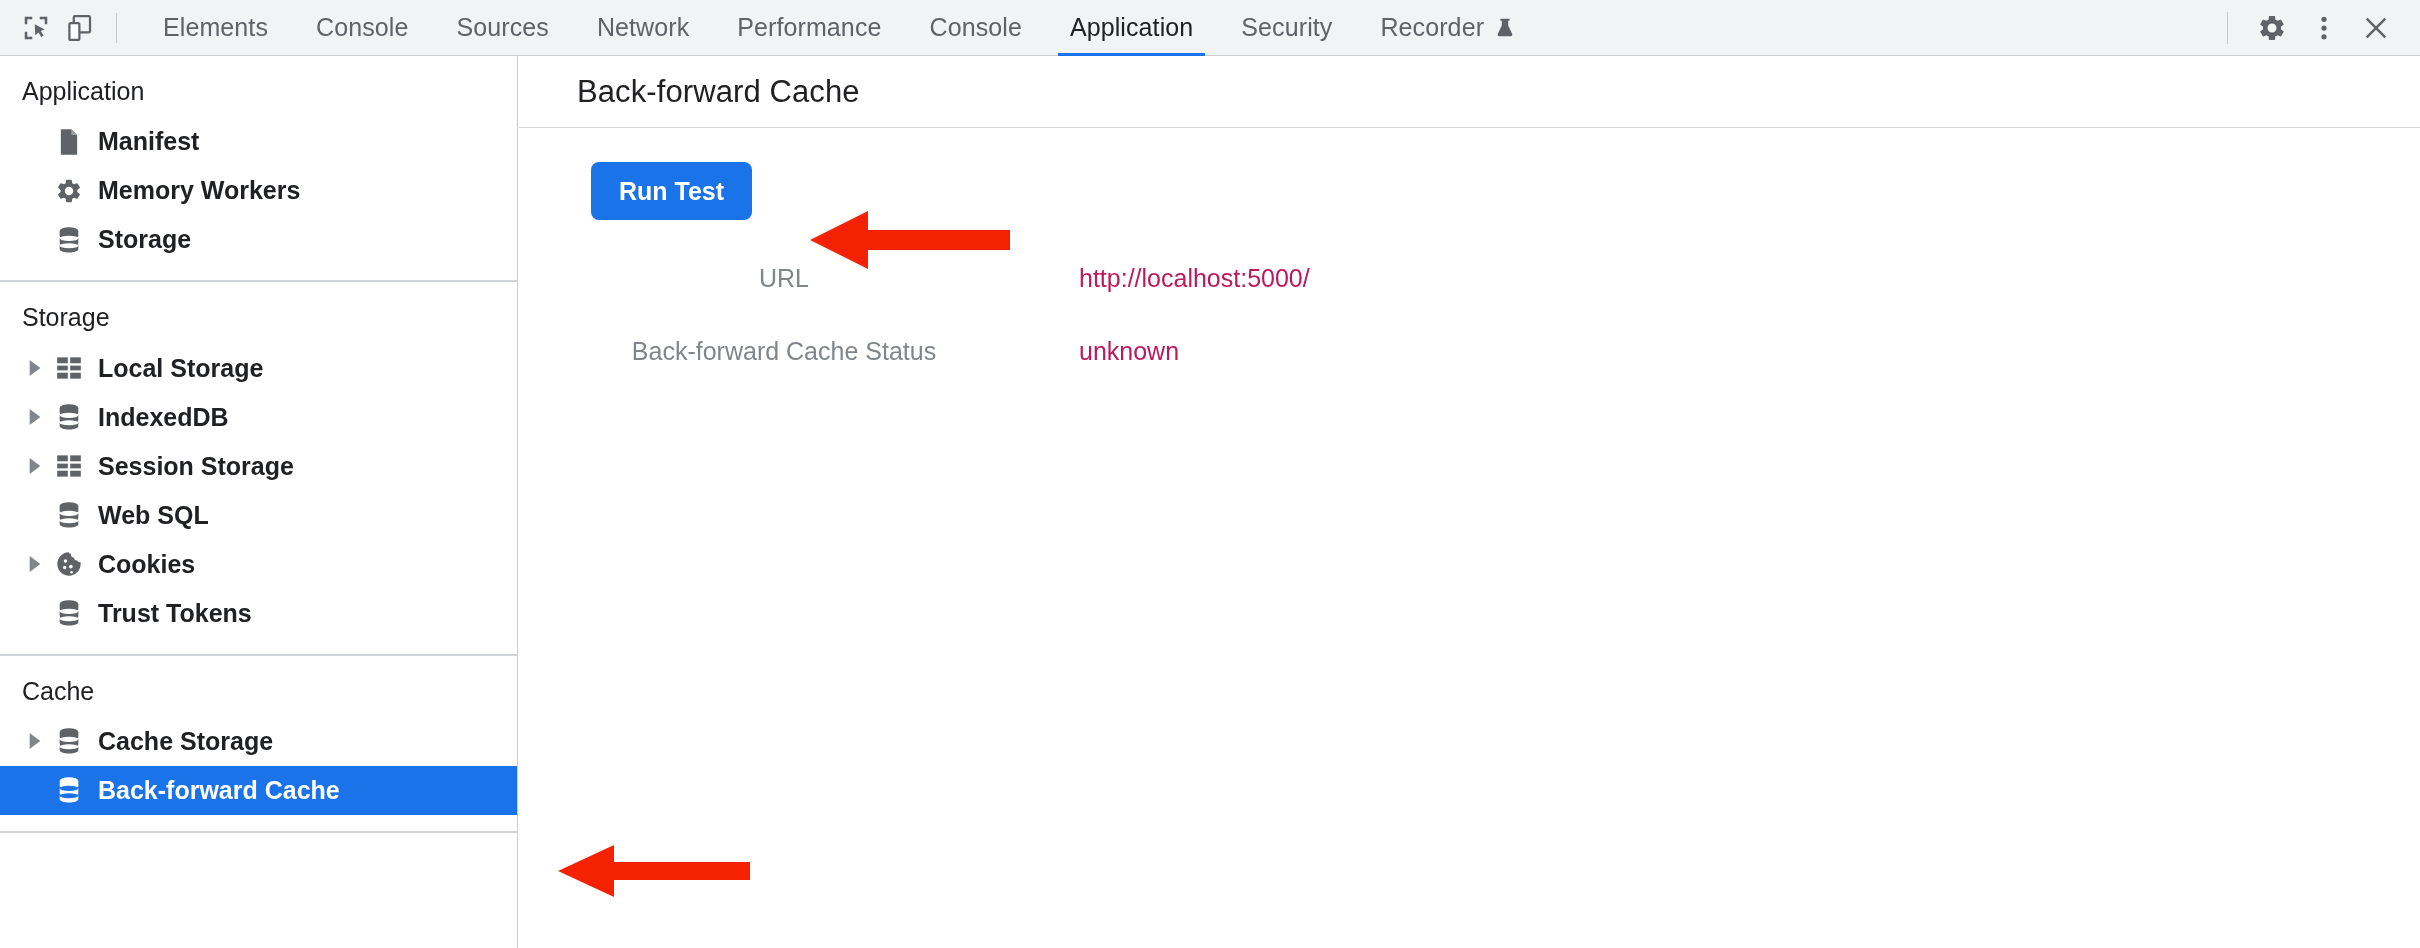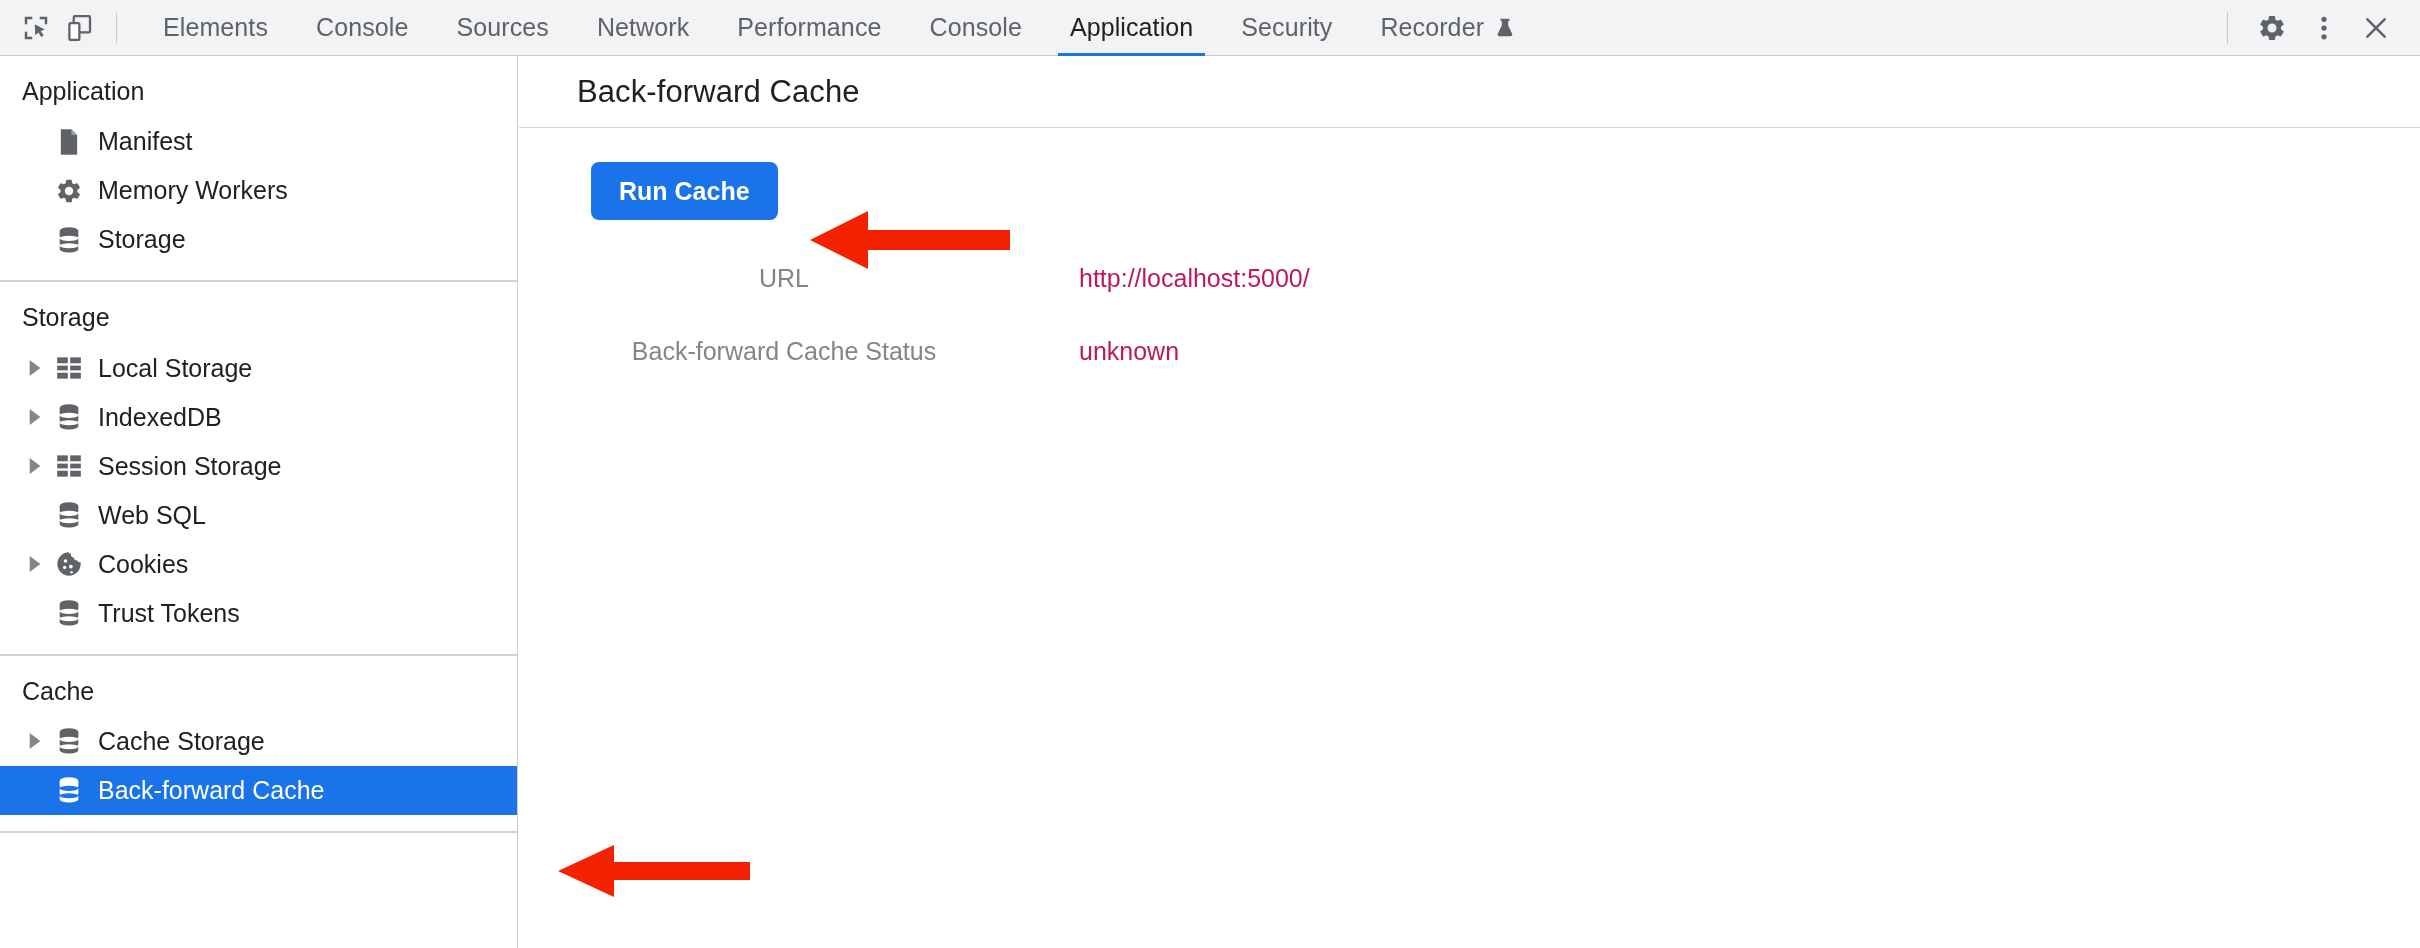--- a/index.html
+++ b/index.html
@@ -137,21 +137,21 @@
   }
   .sb-twisty.empty { visibility: hidden; }
   .sb-icon {
     width: 34px;
     flex: 0 0 auto;
     display: flex;
     align-items: center;
     justify-content: center;
     margin-right: 12px;
   }
-  .sb-label { line-height: 1; }
+  .sb-label { line-height: 1; font-weight: bold; }
 
   
   .ico { display: block; }
 
   
   .main {
     position: absolute;
     top: 56px; left: 519px;
     width: 1901px;
     height: 892px;
@@ -488,21 +488,21 @@
     </div>
   </div>
 
   <div class="main">
     <div class="main-header">
       <span class="main-title">Back-forward Cache</span>
     </div>
 
     <div class="main-body">
       <div class="run-row">
-        <button class="run-btn">Run Cache</button>
+        <button class="run-btn">Run Test</button>
       </div>
 
       <div class="fields">
         <div class="field-row">
           <div class="field-label">URL</div>
           <div class="field-value">http://localhost:5000/</div>
         </div>
         <div class="field-row">
           <div class="field-label">Back-forward Cache Status</div>
           <div class="field-value">unknown</div>

